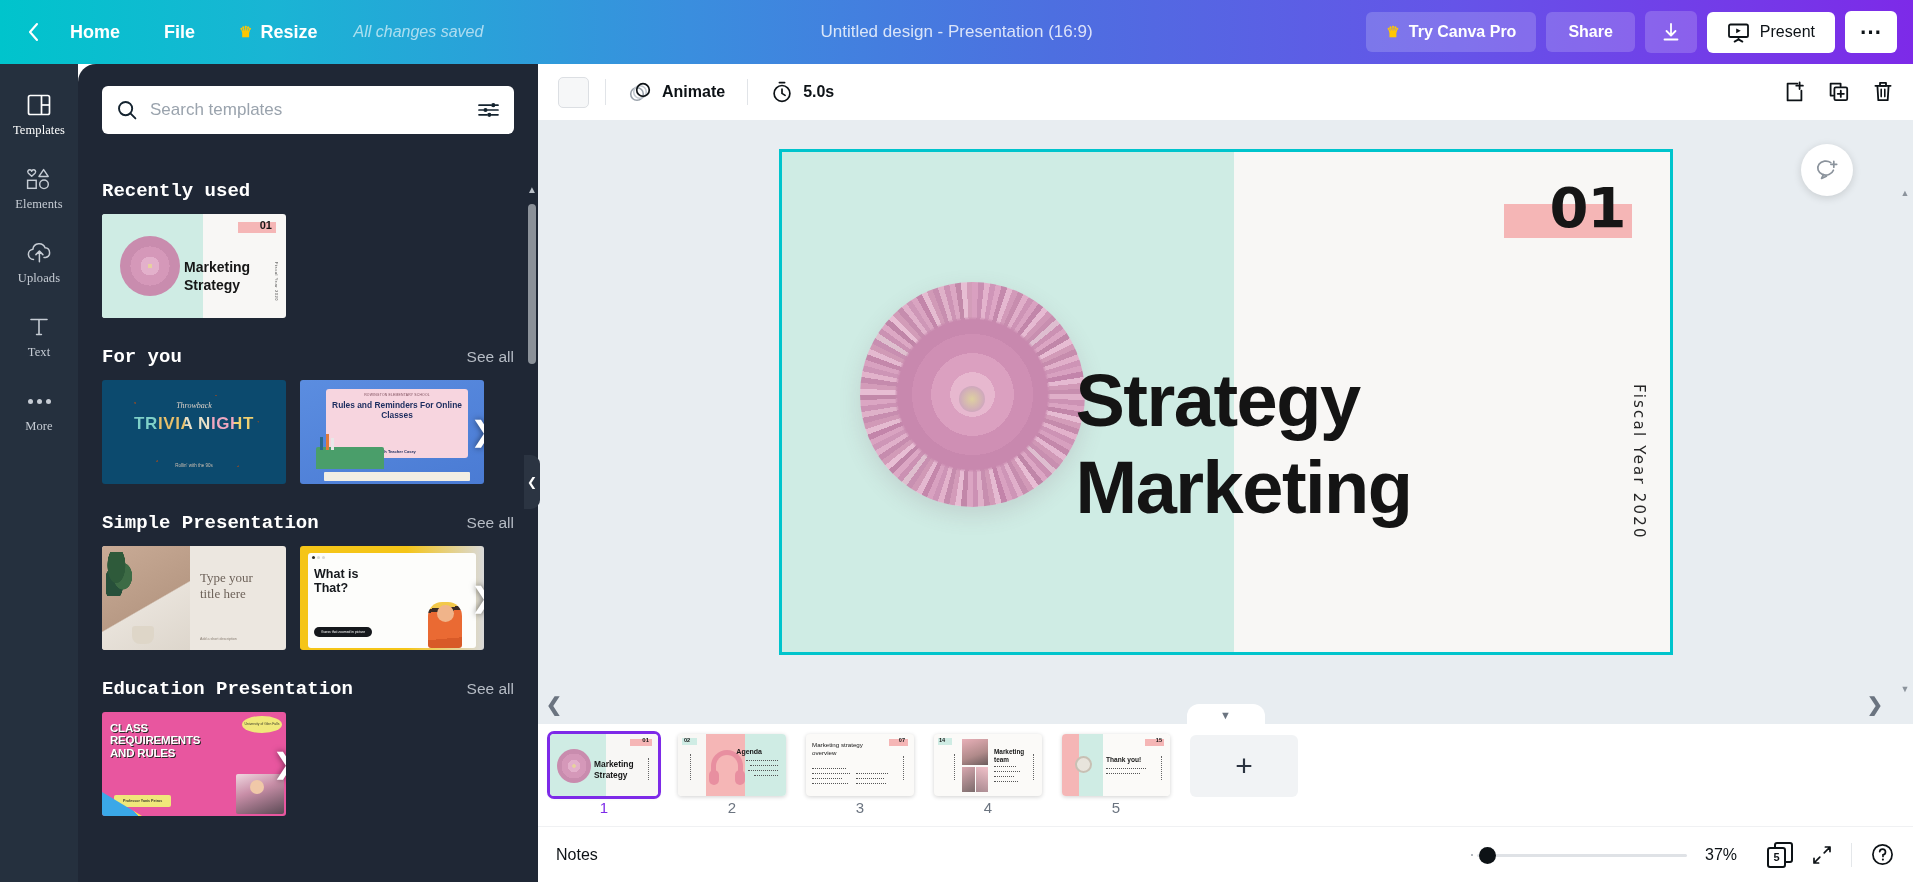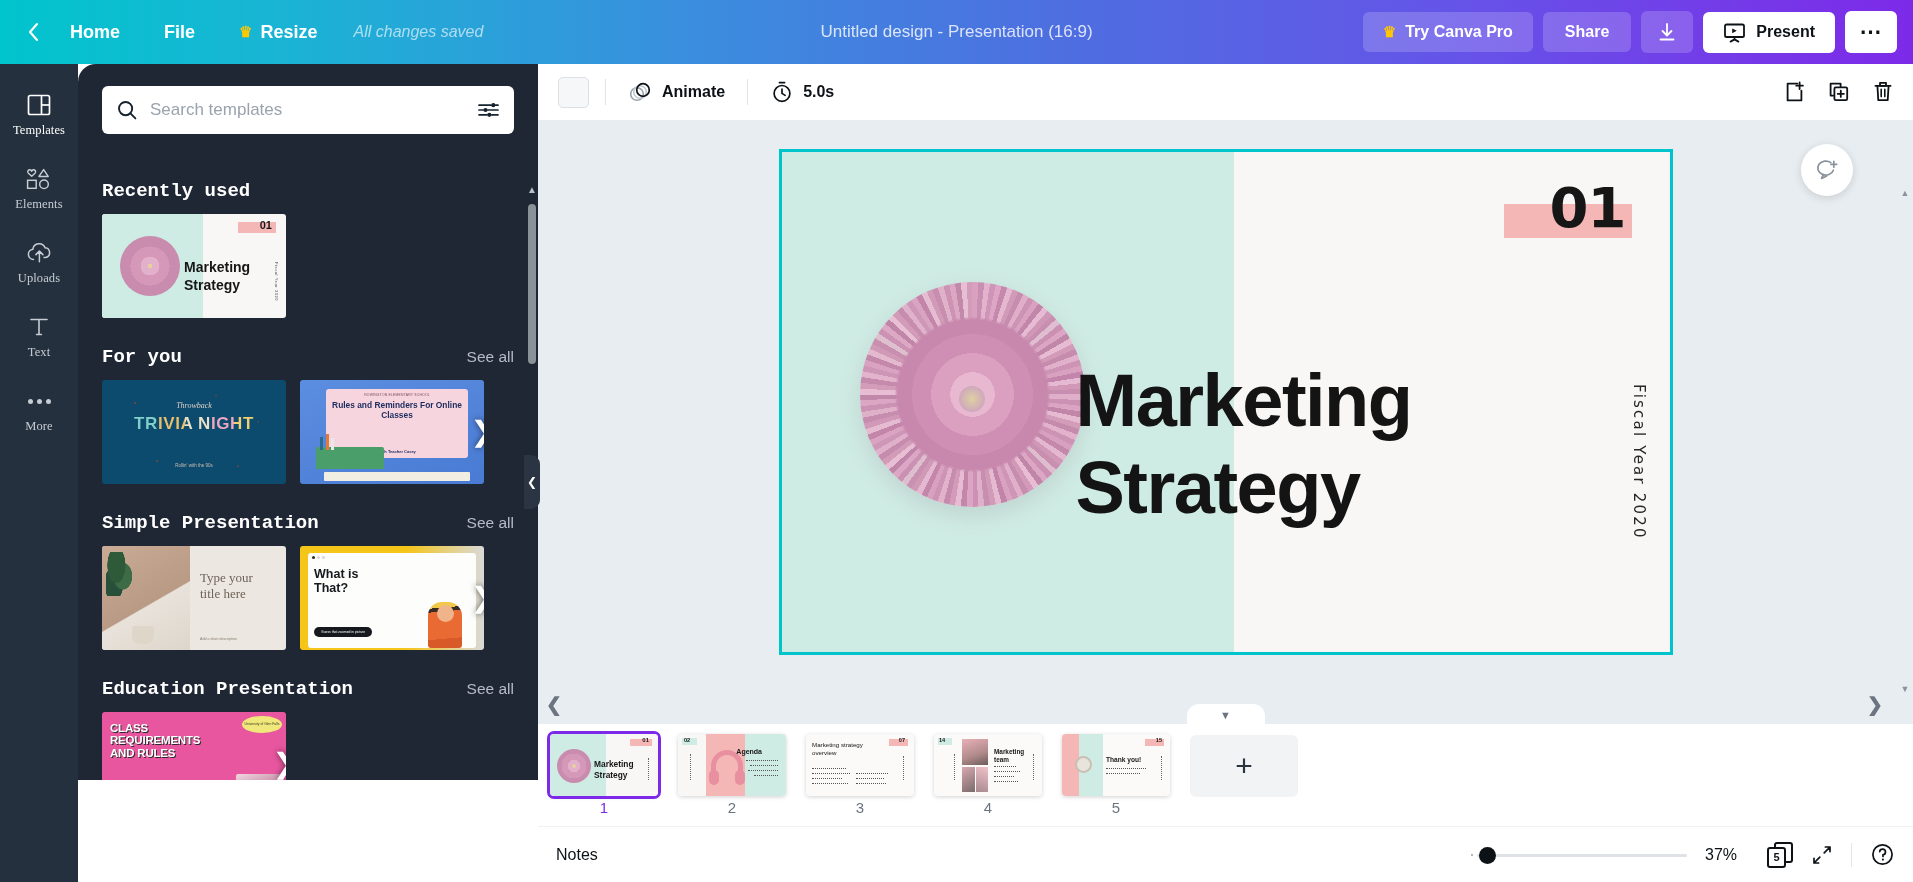--- a/index.html
+++ b/index.html
@@ -51,21 +51,21 @@
   }
   .btn-share {
     background: rgba(255,255,255,0.18); color: #fff; font-weight: 700; font-size: 16px;
     padding: 11px 22px; border-radius: 6px; cursor: pointer; white-space: nowrap;
   }
   .btn-icon-ghost {
     background: rgba(255,255,255,0.18); width: 52px; height: 42px; border-radius: 6px;
     display: flex; align-items: center; justify-content: center; cursor: pointer;
   }
   .btn-present {
-    background: #fff; color: #0d1216; font-weight: 700; font-size: 16px;
+    background: #fff; color: #0d1216; font-weight: 400; font-size: 16px;
     padding: 10px 20px; border-radius: 6px; display: flex; align-items: center; gap: 10px;
     cursor: pointer; white-space: nowrap;
   }
   .btn-more {
     background: #fff; width: 52px; height: 42px; border-radius: 6px;
     display: flex; align-items: center; justify-content: center; cursor: pointer;
     color: #0d1216; font-size: 22px; font-weight: 900; letter-spacing: 1px; line-height: 0.4;
   }
   .crown { font-size: 15px; color: #ffc700; }
 
@@ -81,21 +81,21 @@
     color: #c6ccd4; position: relative; font-family: Liberation Serif, serif;
   }
   .rail-item.active { color: #fff; }
   .rail-label { font-size: 12.5px; font-weight: 400; letter-spacing: .1px; }
   .rail-item.active .rail-label { color: #ffffff; }
   .rail-dots { display: flex; gap: 4px; align-items: center; height: 26px; }
   .rail-dots span { width: 5px; height: 5px; border-radius: 50%; background: #c6ccd4; display: block; }
 
   
   .panel {
-    position: absolute; left: 78px; top: 64px; width: 460px; height: 716px;
+    position: absolute; left: 78px; top: 64px; width: 460px; height: 818px;
     background: #1f2735; border-top-left-radius: 18px;
     overflow: hidden;
   }
   .panel-search-wrap { padding: 22px 24px 6px 24px; }
   .search-box {
     background: #fff; border-radius: 6px; height: 48px;
     display: flex; align-items: center; padding: 0 14px; gap: 12px;
   }
   .search-input {
     border: none; outline: none; flex: 1; font-size: 17px; color: #14232f;
@@ -589,22 +589,22 @@
           <div class="flower">
             <div class="flower-core"></div>
           </div>
         </div>
         <div class="slide-right">
           <div class="slide-num-badge"></div>
           <div class="slide-num-text">01</div>
           <div class="slide-vert">Fiscal Year 2020</div>
         </div>
         <div class="slide-title">
+          <div>Strategy</div>
           <div>Marketing</div>
-          <div>Strategy</div>
         </div>
       </div>
 
       <div class="comment-fab">
         <svg width="24" height="24" viewBox="0 0 24 24">
           <path d="M15.8 4.6 a8 7 0 1 0 2.6 7.6" stroke="#8b939c" stroke-width="1.7" fill="none" stroke-linecap="round"></path>
           <path d="M8.4 16.6 L6.6 20.4 L11.4 18.3" stroke="#8b939c" stroke-width="1.7" fill="none" stroke-linejoin="round" stroke-linecap="round"></path>
           <path d="M18.8 3.4 V9.2 M15.9 6.3 H21.7" stroke="#8b939c" stroke-width="1.7" stroke-linecap="round"></path>
         </svg>
       </div>

